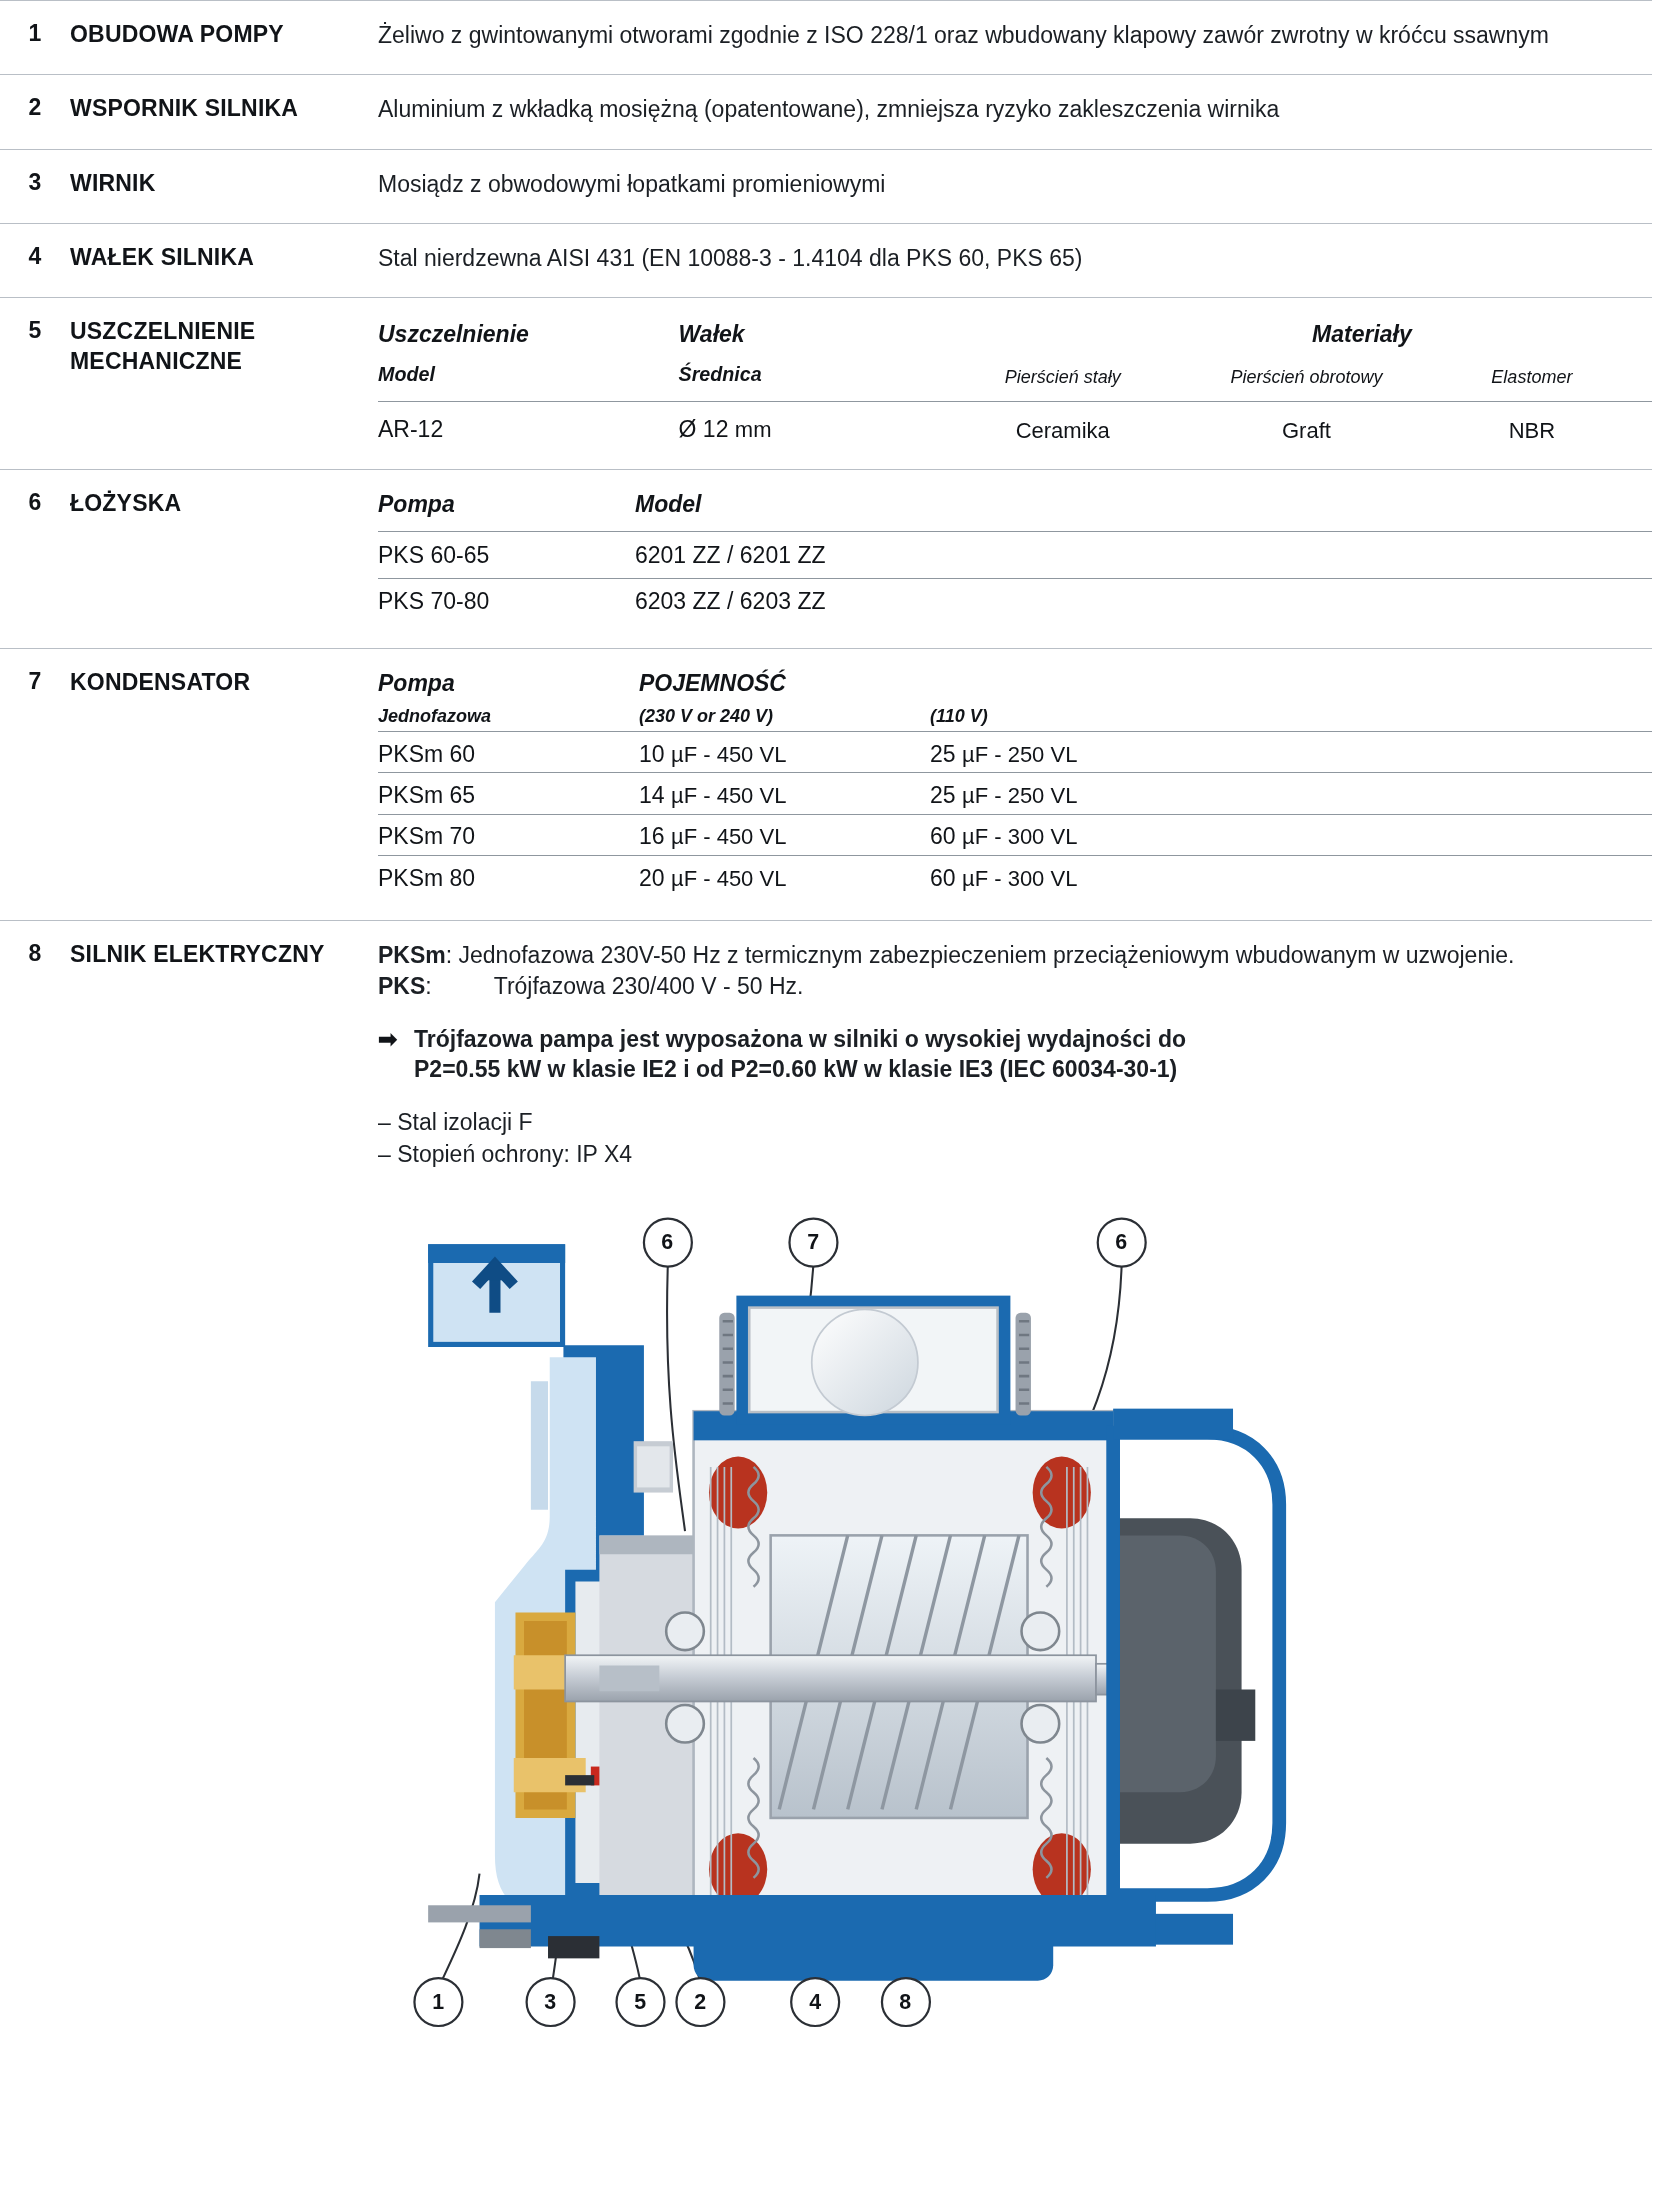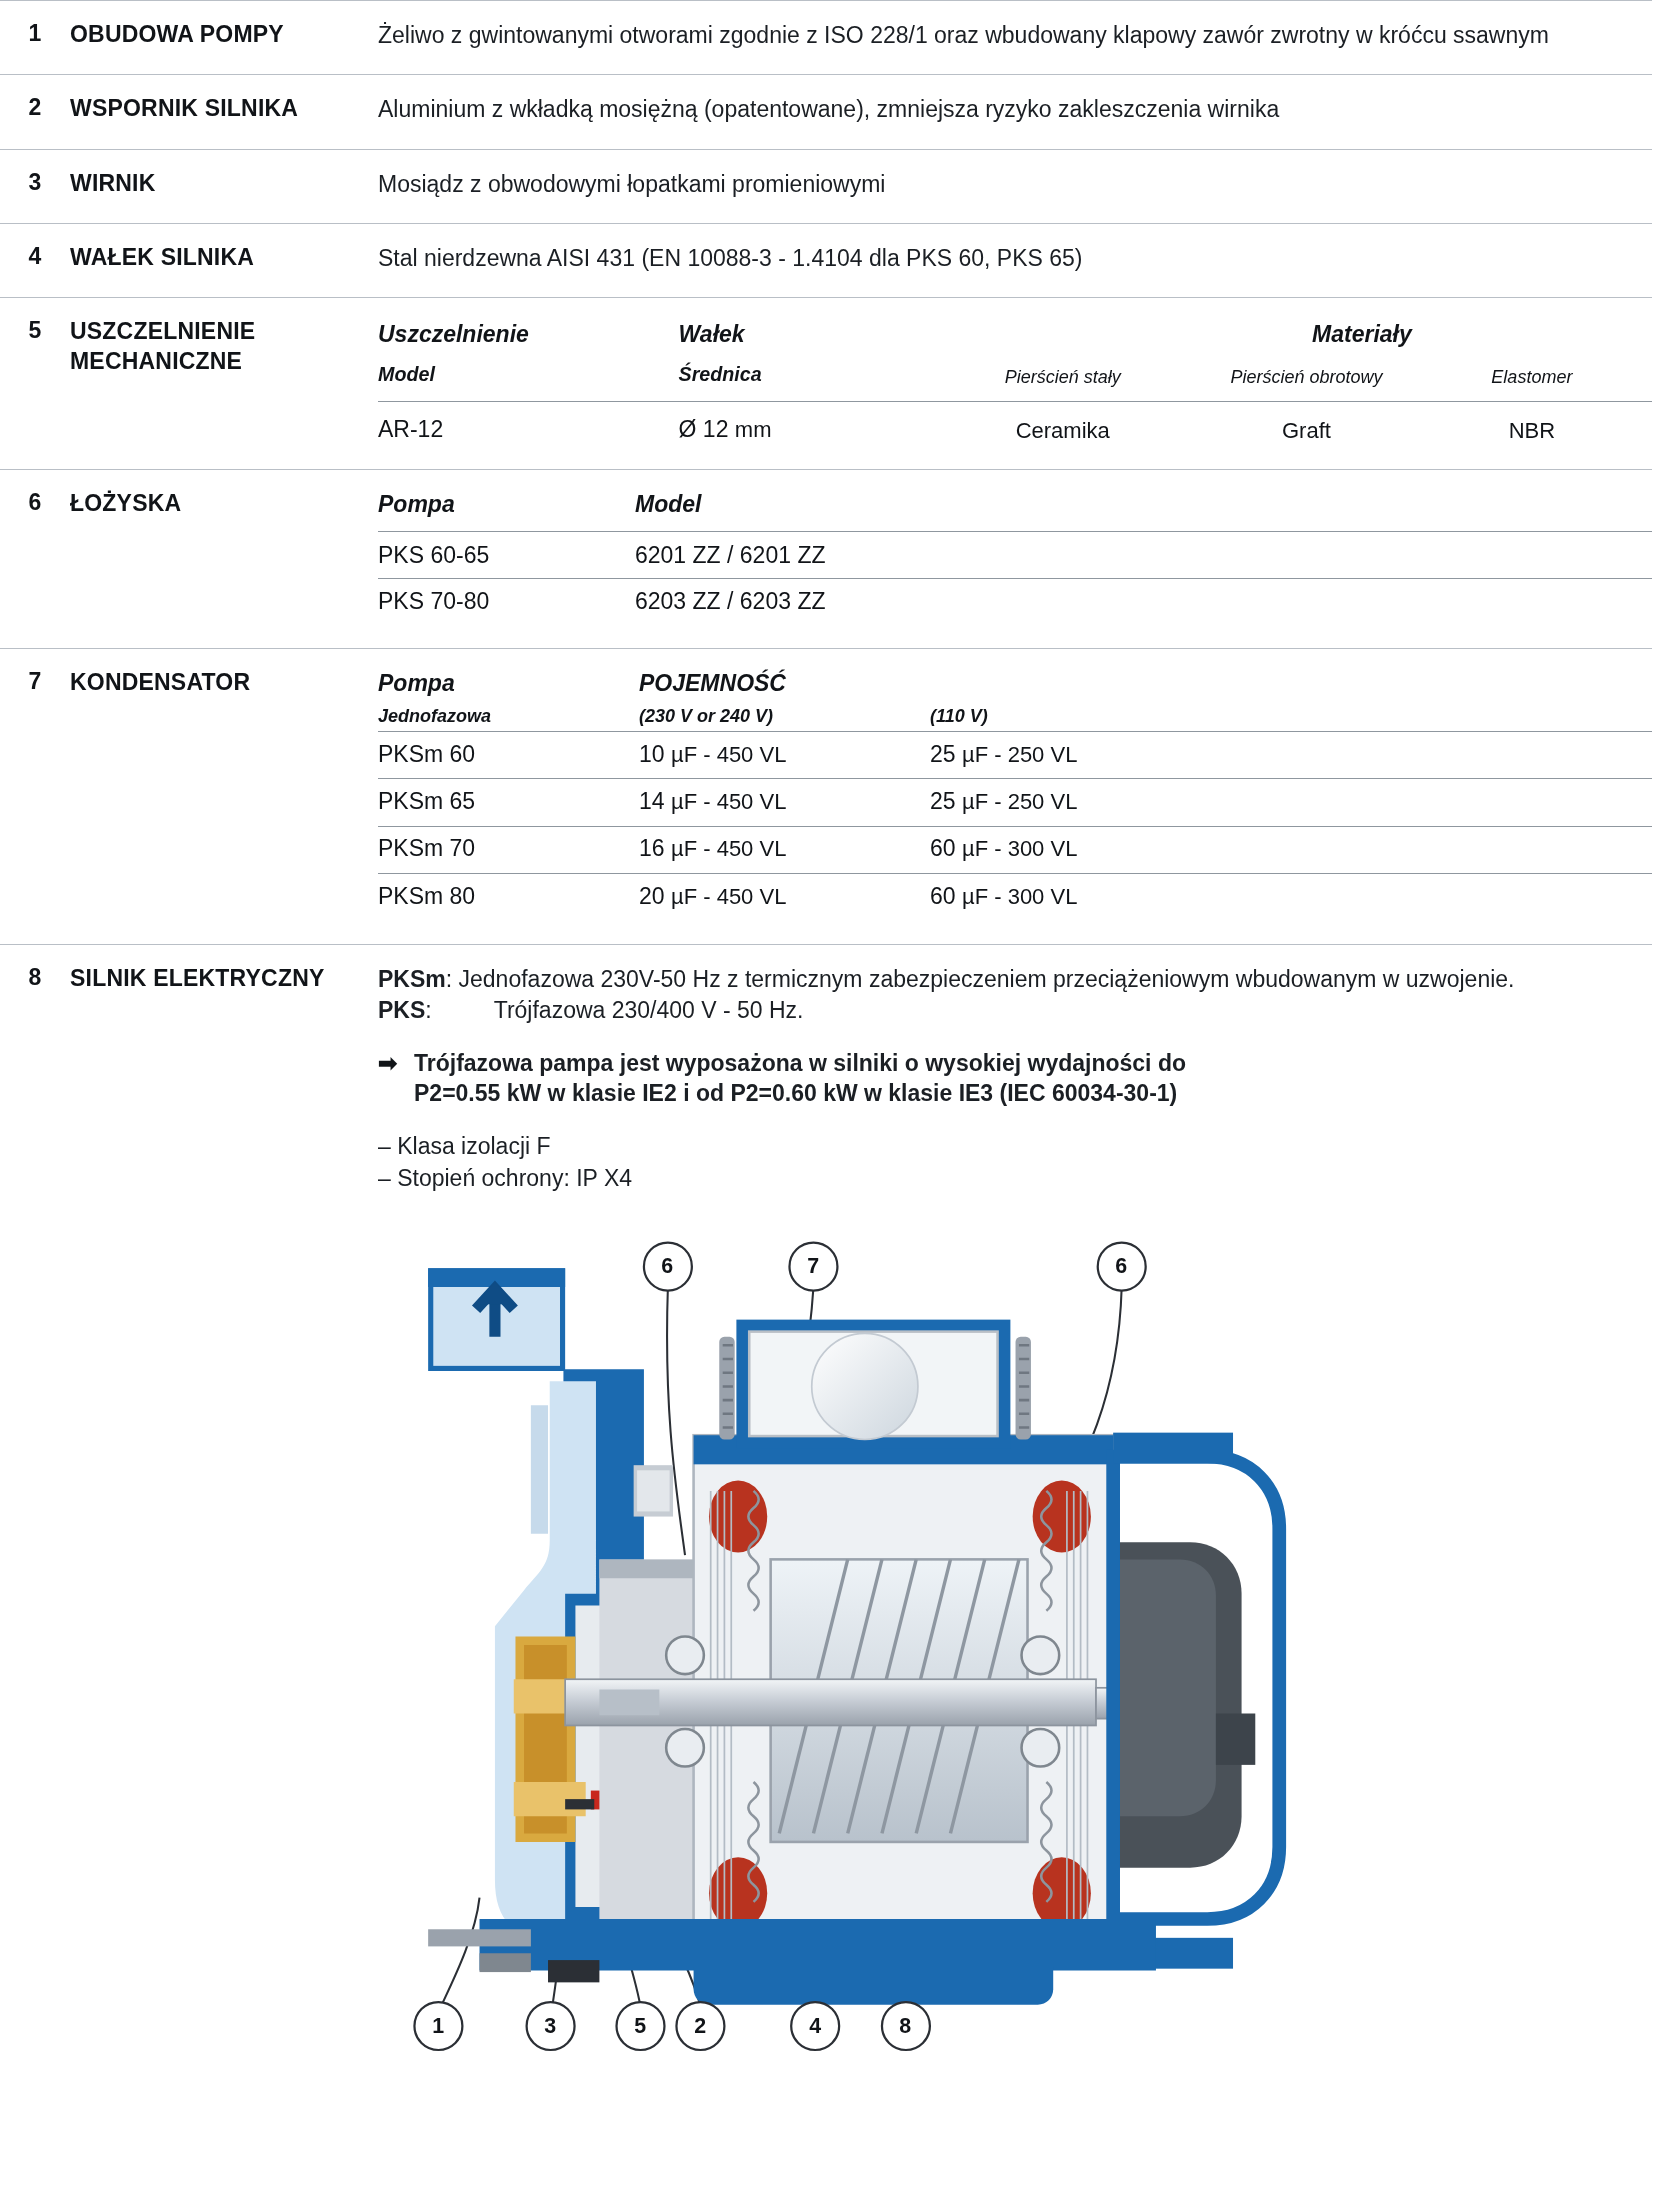--- a/index.html
+++ b/index.html
@@ -106,21 +106,21 @@
 
   
   .cap .c1 { width: 261px; }
   .cap .c2 { width: 291px; margin-left: 25px; }
   .cap .c3 { width: auto; }
   .cap .hdr1 td { padding-bottom: 6.8px; }
   .cap .hdr2 td { padding-bottom: 5.1px; }
   .cap .datarow td {
     border-top: 1.7px solid #8f979f;
     padding-top: 6.8px;
-    padding-bottom: 9px;
+    padding-bottom: 3px;
   }
   .cap .datarow:last-child td { border-bottom: 0; }
 
   
   .motor-text { font-size: 23px; line-height: 1.34; }
   .motor-text .just { text-align: justify; padding-right: 12px; }
   .lbl { font-weight: bold; }
   .motor-ind { display: inline-block; width: 62px; }
   .bullet-block {
     margin-top: 22px;
@@ -341,21 +341,21 @@
               <span class="lbl">PKS</span><span>:</span><span class="motor-ind"></span><span>Trójfazowa 230/400 V - 50 Hz.</span>
             </div>
 
             <div class="bullet-block">
               <span class="arrow">➡</span>
               <span>Trójfazowa pampa jest wyposażona w silniki o wysokiej wydajności do</span><br>
               <span>P2=0.55 kW w klasie IE2 i od P2=0.60 kW w klasie IE3 (IEC 60034-30-1)</span>
             </div>
 
             <div class="dash-list">
-              <div>– Klasa izolacji F</div>
+              <div>– Stal izolacji F</div>
               <div>– Stopień ochrony: IP X4</div>
             </div>
           </div>
         </td>
       </tr>
 
     </tbody>
   </table>
 
   <div class="figure">

